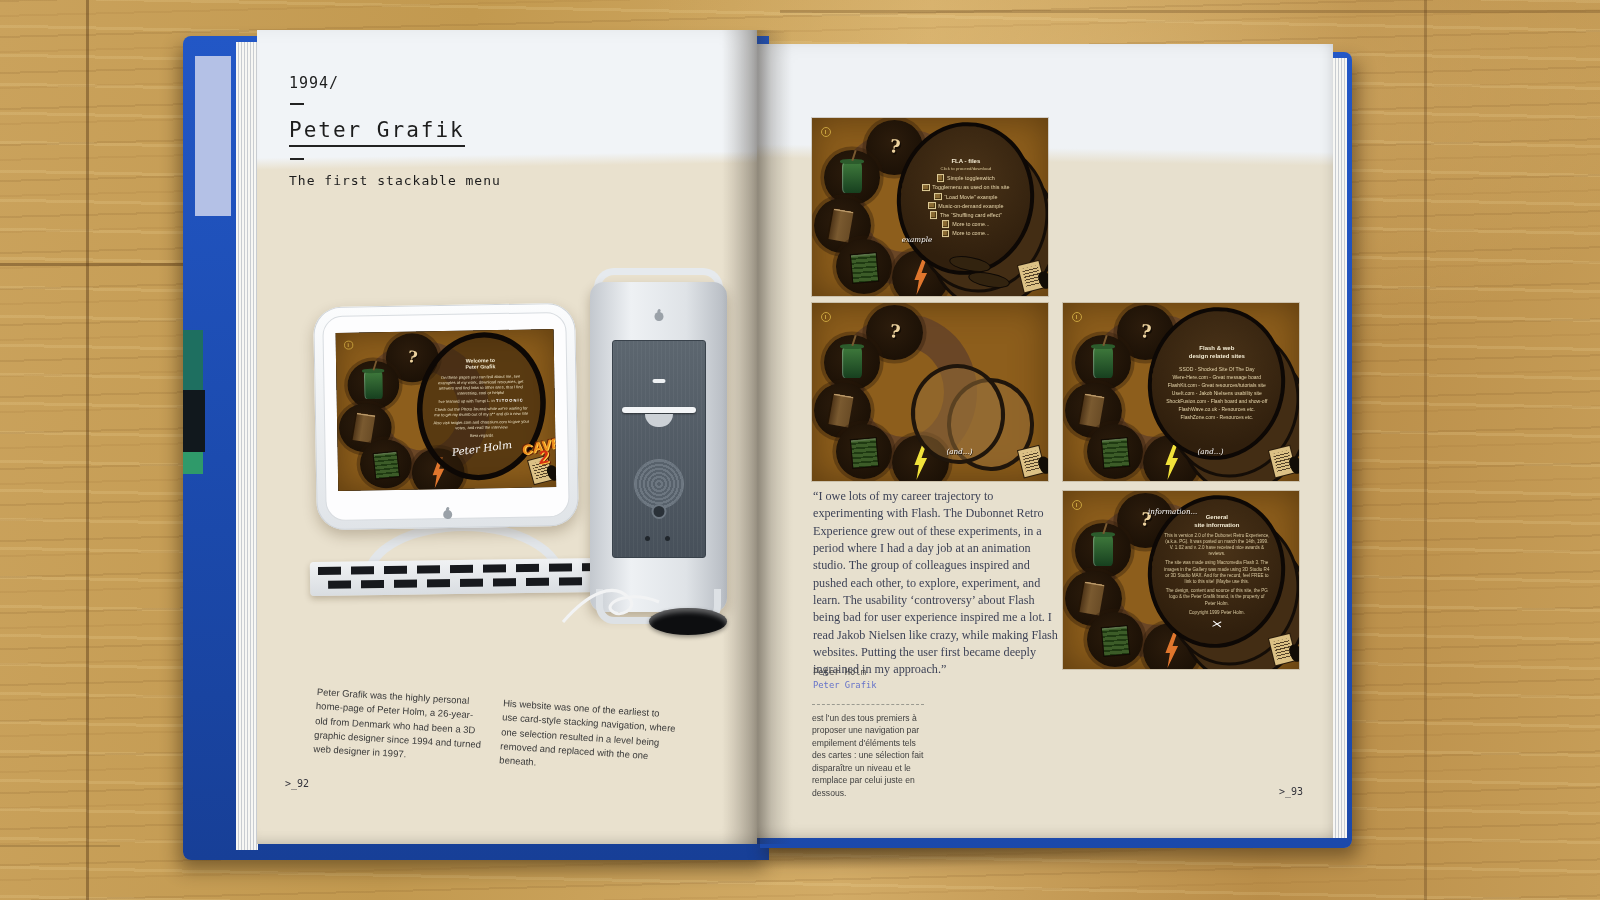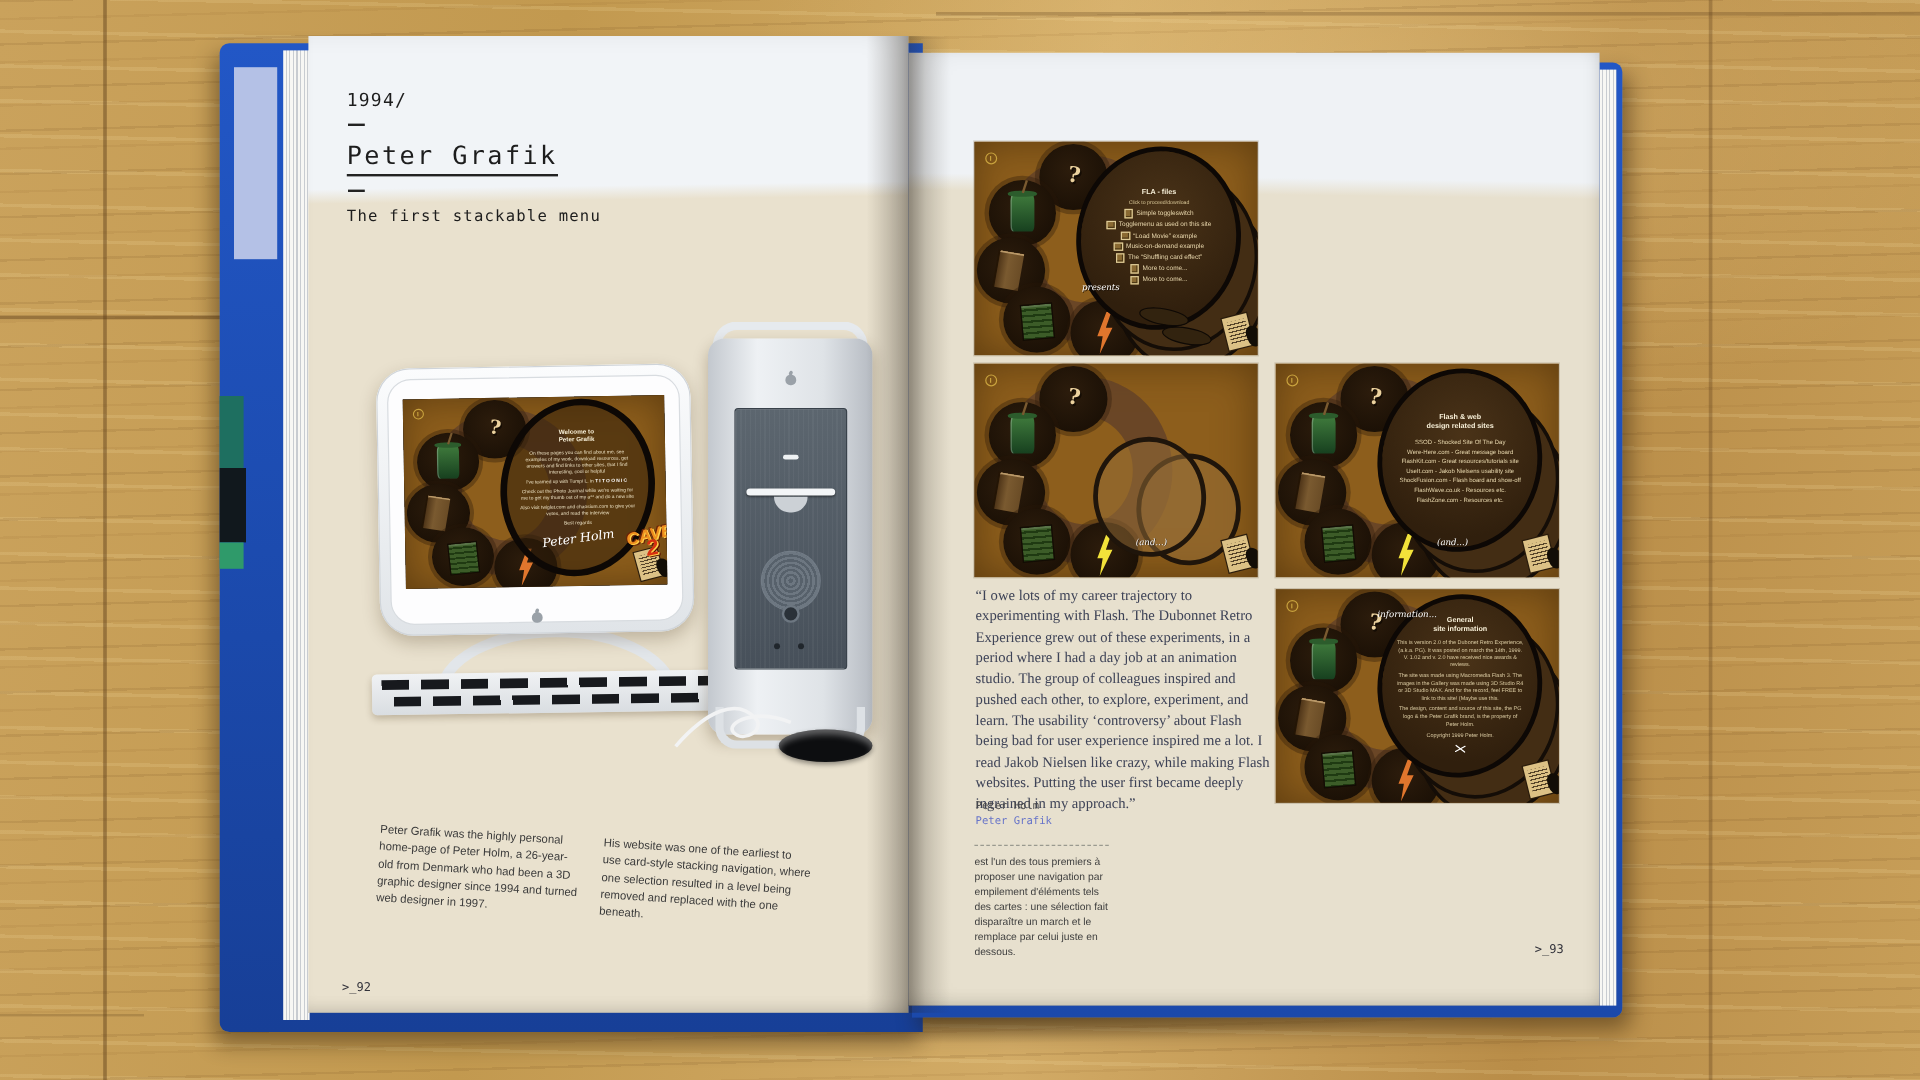--- a/index.html
+++ b/index.html
@@ -47,21 +47,21 @@
   
   .lp-head{position:absolute;left:32px;top:44px;color:#1d1d1d;font-family:"DejaVu Sans Mono",monospace;}
   .lp-year{font-size:15px;letter-spacing:1px;}
   .dash{width:14px;height:2px;background:#222;margin:11px 0 13px 1px;}
   .lp-title{font-size:21px;letter-spacing:2px;border-bottom:2px solid #222;padding-bottom:3px;display:inline-block;}
   .lp-sub{font-size:13px;letter-spacing:1px;margin-top:2px;}
   .lp-caption{position:absolute;font-size:9.5px;line-height:1.5;color:#3a3a3a;}
   .lp-cap1{left:58px;top:660px;width:170px;transform:rotate(3.4deg);}
   .lp-cap2{left:244px;top:672px;width:174px;transform:rotate(3.8deg);}
   .pagenum{position:absolute;font-family:"DejaVu Sans Mono",monospace;font-size:10px;color:#33333b;}
-  .lp-num{left:28px;top:788px;}
+  .lp-num{left:28px;top:748px;}
   .rp-num{left:522px;top:742px;}
 
   
   .computer{position:absolute;left:40px;top:232px;width:460px;height:420px;}
   .display{position:absolute;left:18px;top:43px;width:262px;height:223px;border-radius:28px;transform:rotate(-1deg);
     background:linear-gradient(180deg,#fbfcfd,#e0e4e8);box-shadow:0 6px 14px rgba(60,40,10,0.25),inset 0 0 0 1px #cfd4d9;}
   .display-mat{position:absolute;inset:9px;border-radius:20px;background:#fdfdfe;border:1px solid #d8dce0;}
   .display-screen{position:absolute;left:22px;top:26px;width:218px;height:158px;background:#20150a;overflow:hidden;
     box-shadow:inset 0 0 8px rgba(0,0,0,0.6);}
   .display-apple{position:absolute;left:50%;bottom:7px;width:9px;height:11px;transform:translateX(-50%);}
@@ -337,21 +337,21 @@
             </div>
               <div class="menu-row">
               <span class="cube"></span>
               <span>More to come...</span>
             </div>
             </div>
         </div>
       </div>
       <div class="pill p1"></div>
       <div class="pill p2"></div>
-      <div class="script" style="left:38%;top:66%;">presents</div>
+      <div class="script" style="left:38%;top:66%;">example</div>
       <div class="note"></div>
       <div class="note-hand"></div>
     </div>
 
     <div class="shot s2 site">
       <div class="badge"></div>
       <div class="ring"></div>
       <div class="blob q">
           <div class="qmark">?</div>
         </div>
@@ -458,19 +458,19 @@
       <div class="note-hand"></div>
     </div>
 
     <div class="quote">“I owe lots of my career trajectory to experimenting with Flash. The Dubonnet Retro Experience grew out of these experiments, in a period where I had a day job at an animation studio. The group of colleagues inspired and pushed each other, to explore, experiment, and learn. The usability ‘controversy’ about Flash being bad for user experience inspired me a lot. I read Jakob Nielsen like crazy, while making Flash websites. Putting the user first became deeply ingrained in my approach.”</div>
     <div class="attrib">
       <div class="a1">Peter Holm</div>
       <div class="a2">Peter Grafik</div>
     </div>
 
     <div class="rp-captions">
-      <div class="rp-col">est l'un des tous premiers à proposer une navigation par empilement d'éléments tels des cartes : une sélection fait disparaître un march et le remplace par celui juste en dessous.</div>
+      <div class="rp-col">est l'un des tous premiers à proposer une navigation par empilement d'éléments tels des cartes : une sélection fait disparaître un niveau et le remplace par celui juste en dessous.</div>
     </div>
     <div class="pagenum rp-num">&gt;_93</div>
   </div>
 
   <div class="spine-shadow"></div>
 </div>
 
 </body></html>

